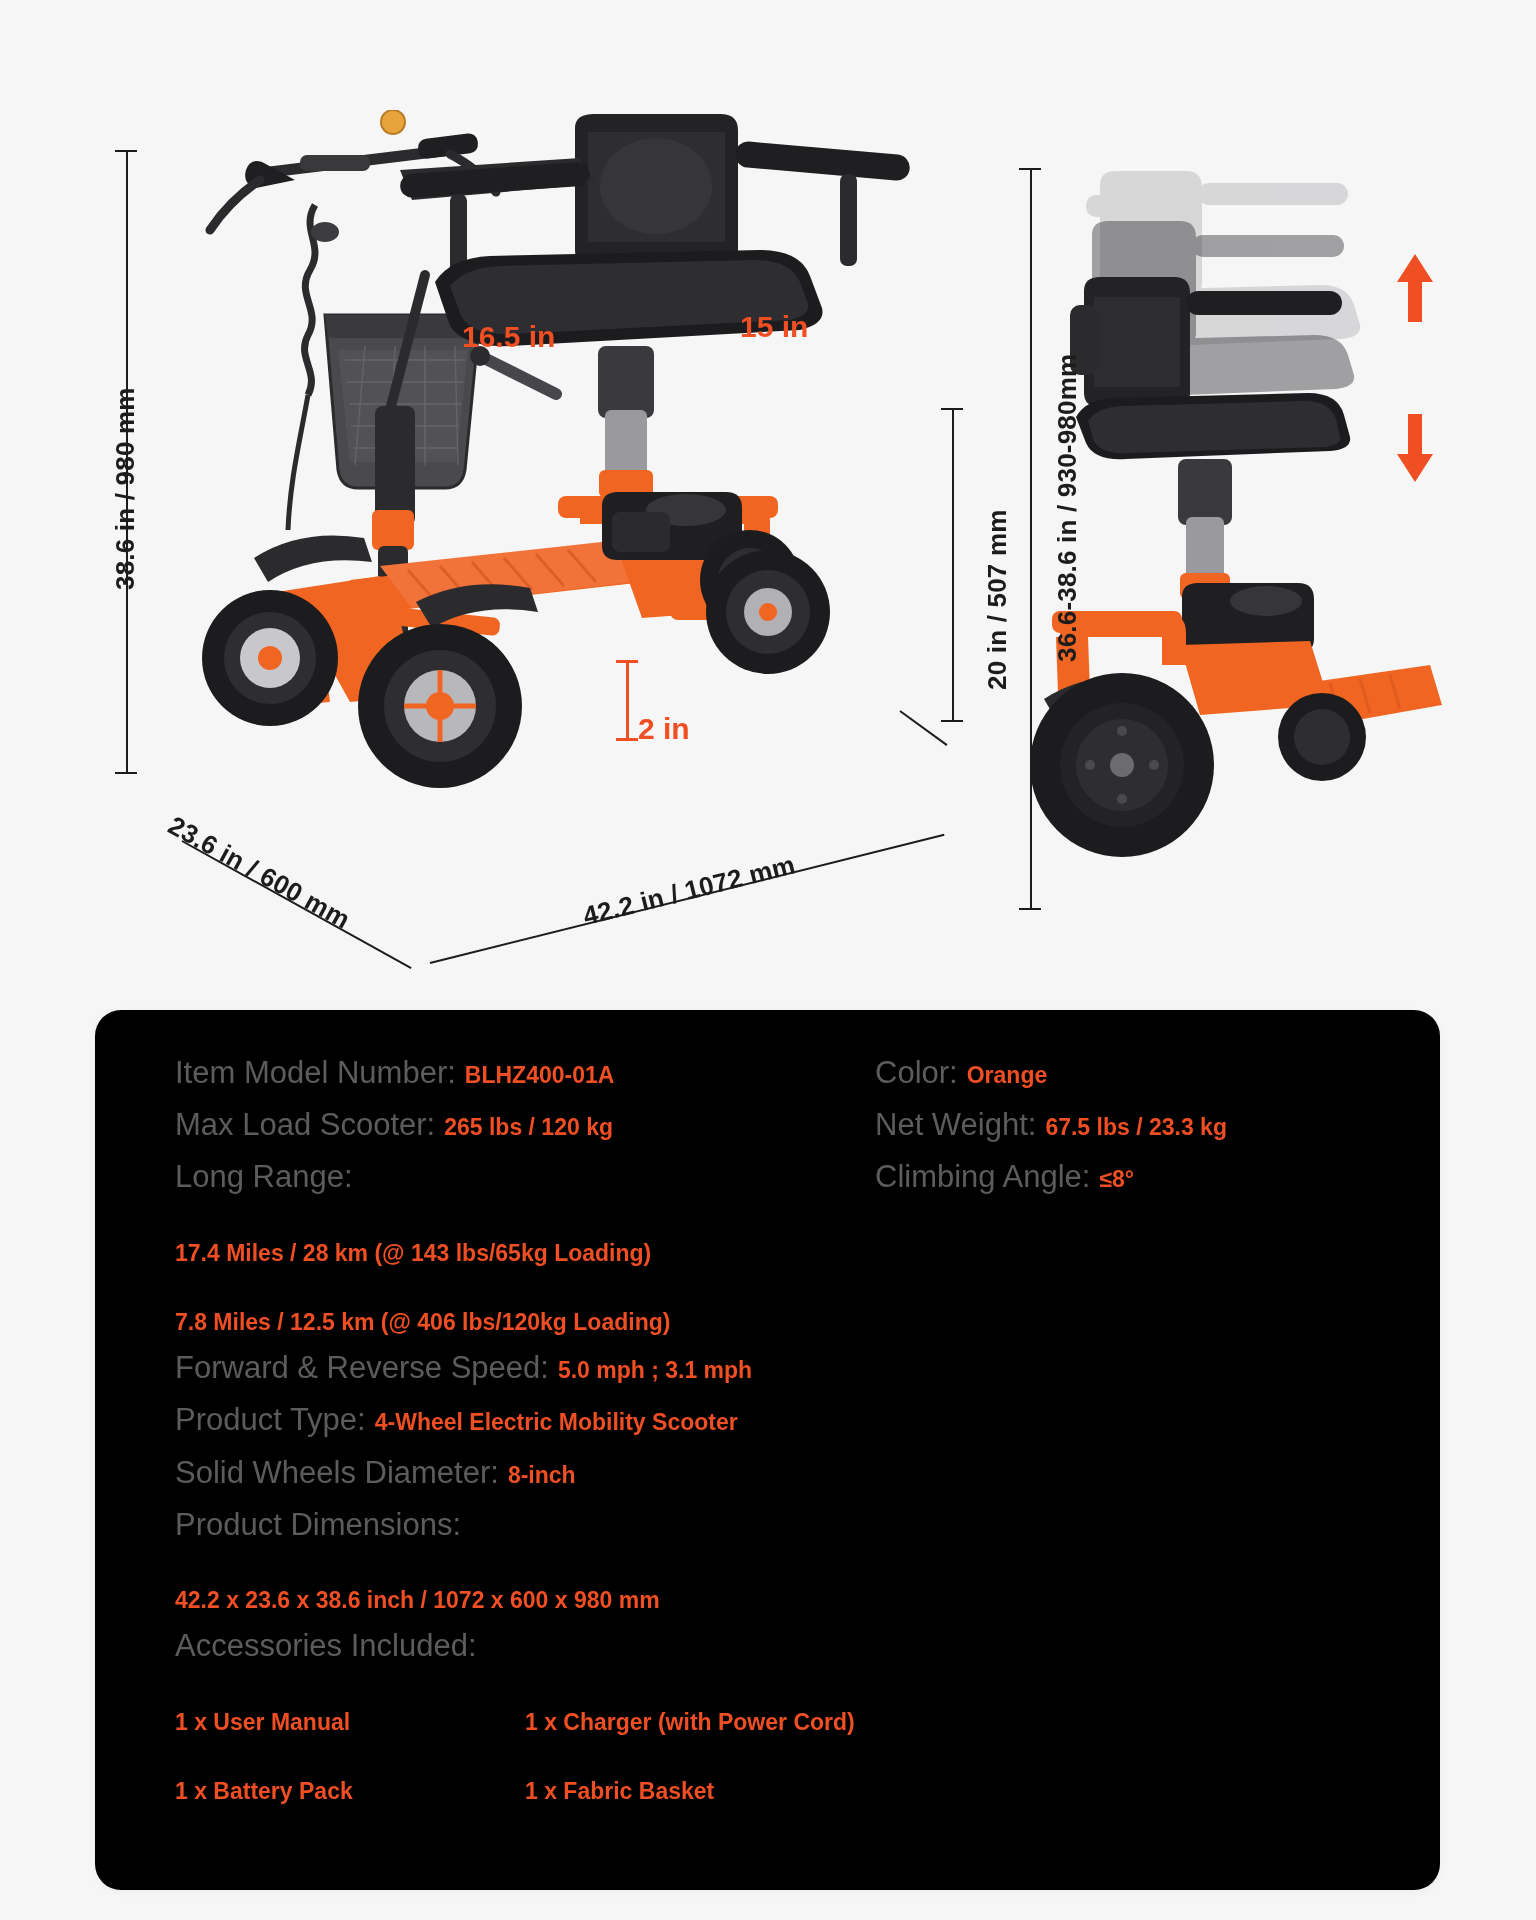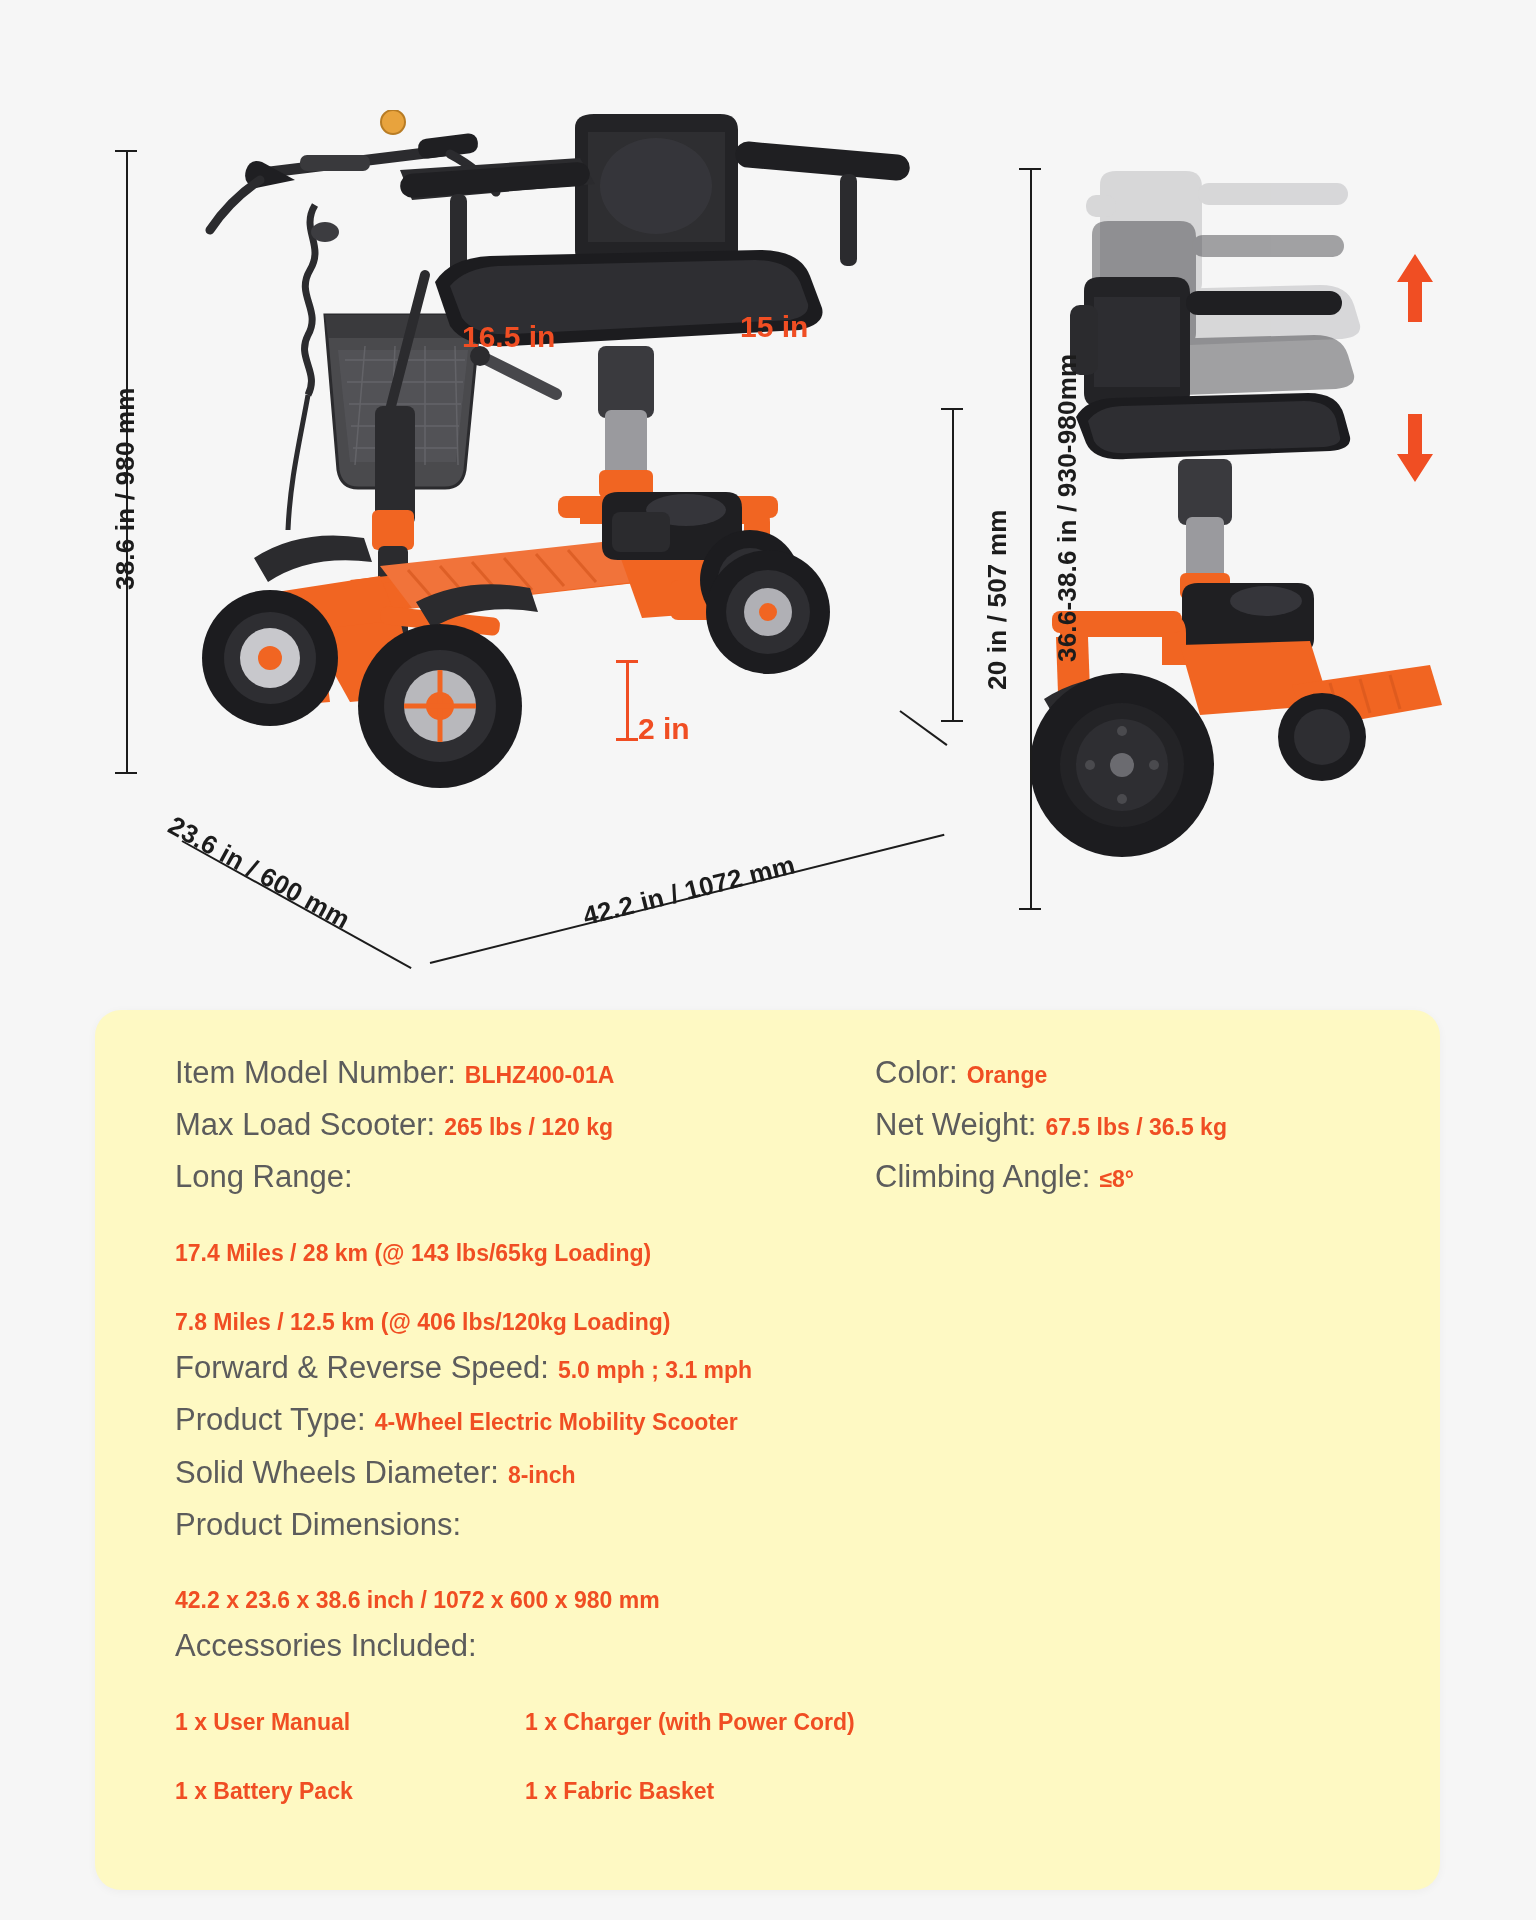--- a/index.html
+++ b/index.html
@@ -73,21 +73,21 @@
     position: absolute;
   }
 
   
   .spec-card {
     position: absolute;
     left: 95px;
     top: 1010px;
     width: 1345px;
     height: 880px;
-    background: #fef9c3;
+    background: #000000;
     border-radius: 26px;
     box-shadow: 0 2px 10px rgba(0,0,0,0.04);
   }
   .spec-inner {
     position: absolute;
     left: 80px;
     top: 38px;
     right: 40px;
   }
   .spec-row {
@@ -382,21 +382,21 @@
       <div class="two-col">
         <div class="col-a">
           <div class="spec-row">
             <span class="lbl">Max Load Scooter:</span>
             <span class="val">265 lbs / 120 kg</span>
           </div>
         </div>
         <div class="col-b">
           <div class="spec-row">
             <span class="lbl">Net Weight:</span>
-            <span class="val">67.5 lbs / 36.5 kg</span>
+            <span class="val">67.5 lbs / 23.3 kg</span>
           </div>
         </div>
       </div>
 
       <div class="two-col">
         <div class="col-a">
           <div class="spec-row">
             <span class="lbl">Long Range:</span>
           </div>
         </div>

